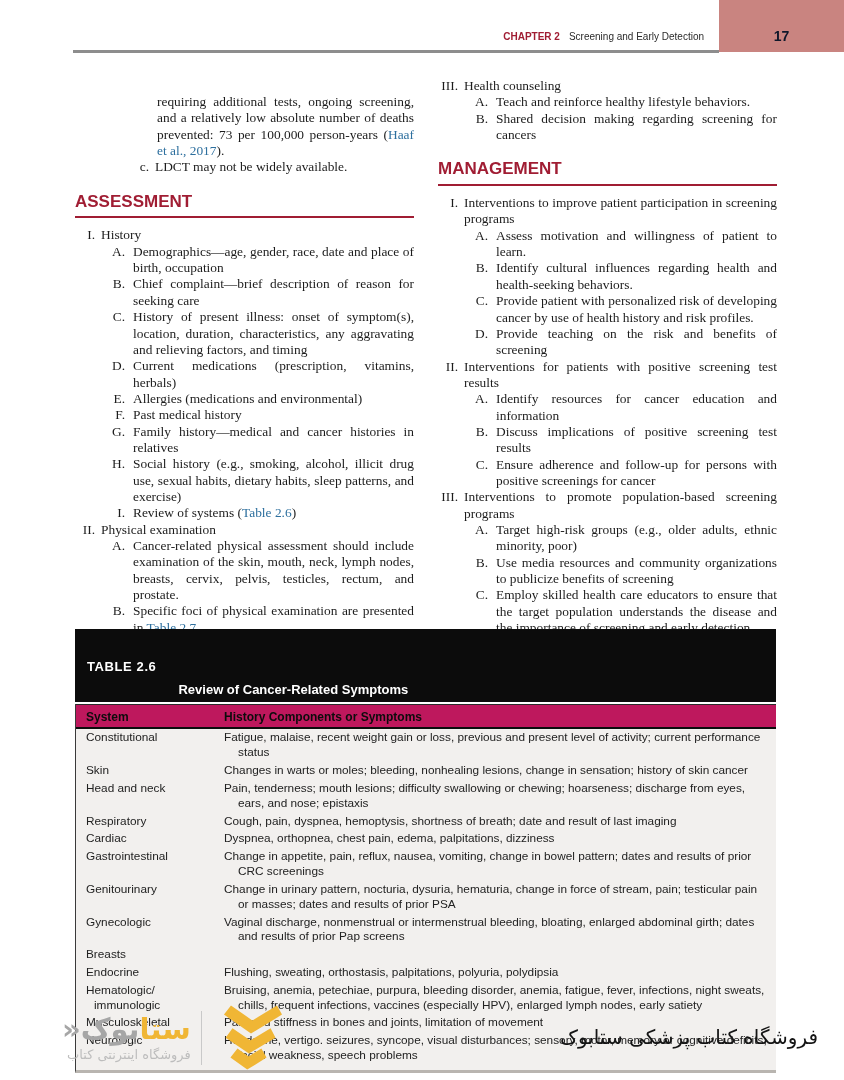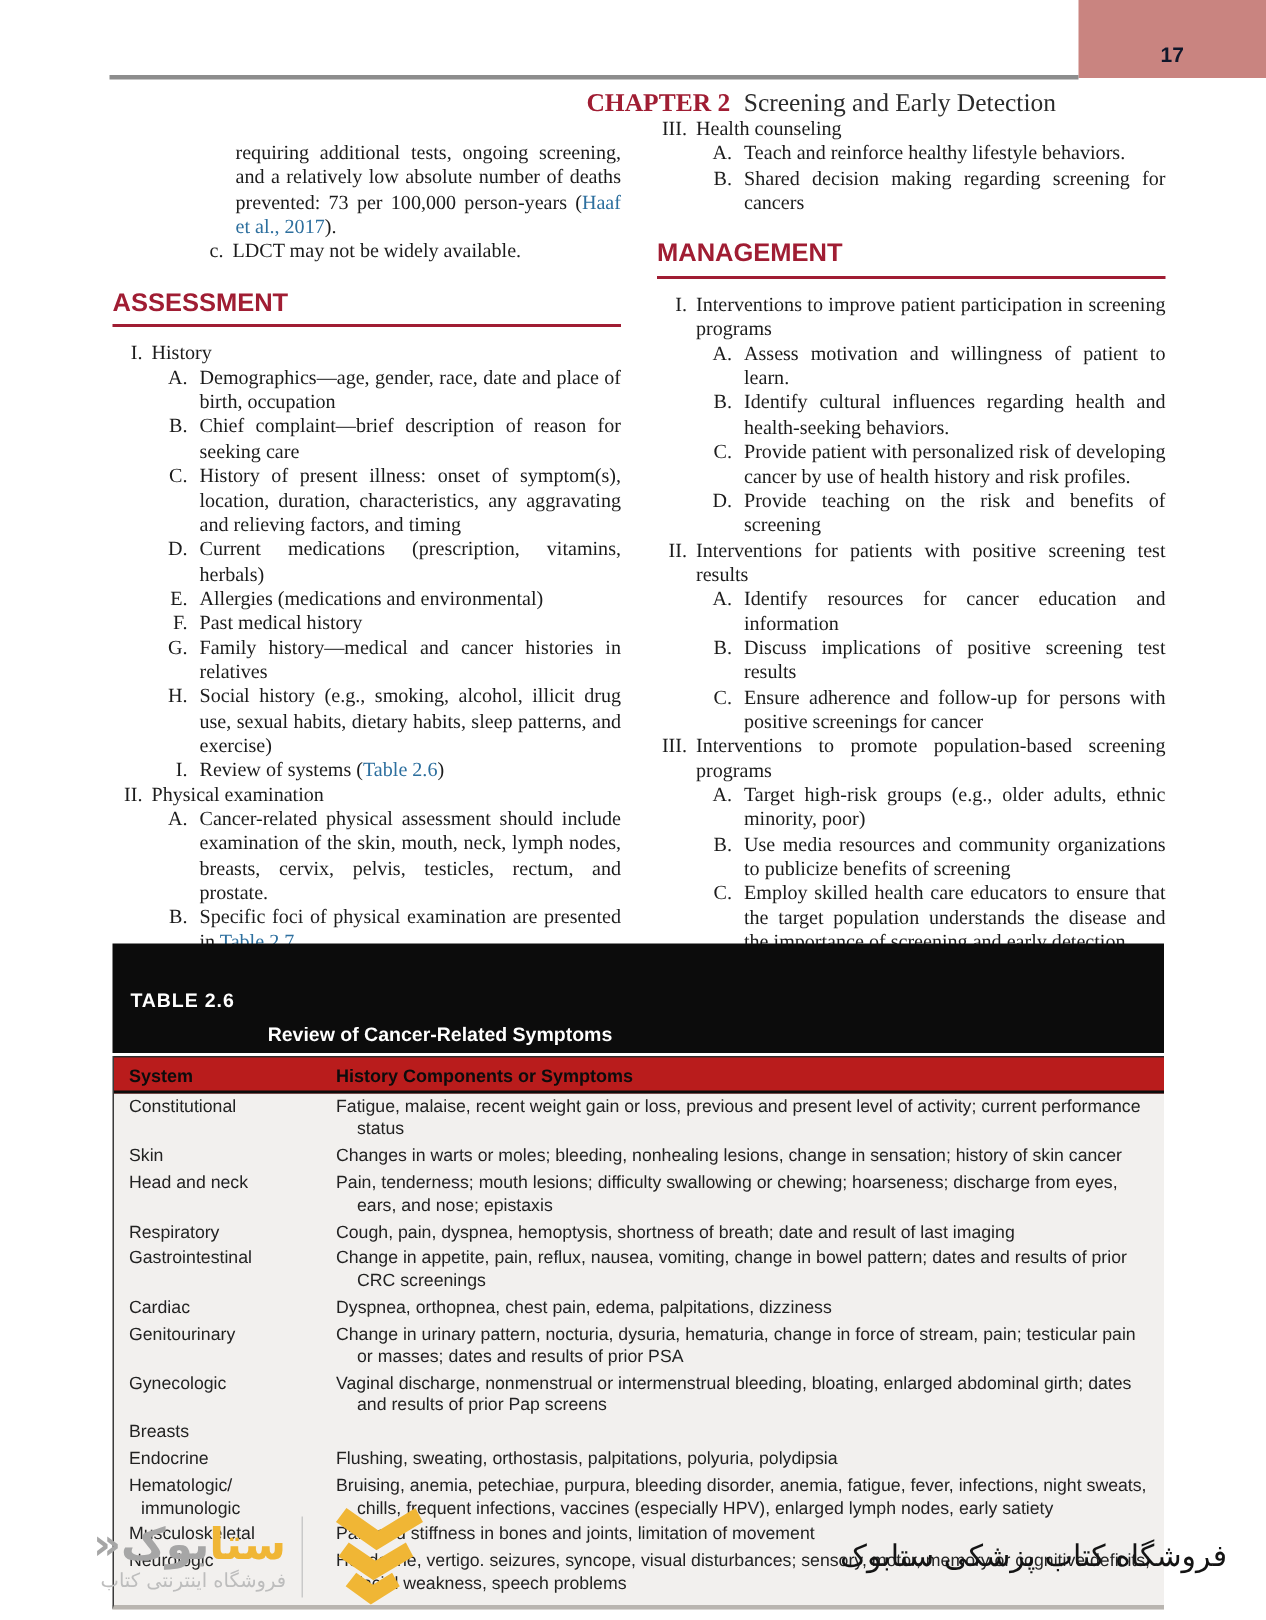--- a/index.html
+++ b/index.html
@@ -16,21 +16,21 @@
   
   .page-tab{
     position:absolute;top:0;right:0;width:125px;height:52px;
     background:var(--page-tab-pink);color:#0f172a;
     display:flex;align-items:flex-end;justify-content:center;
     font-family:"Liberation Sans",sans-serif;font-weight:bold;font-size:14px;
     padding-bottom:8px;
   }
   .running-head{
     position:absolute;top:31px;right:140px;white-space:nowrap;
-    font-family:Liberation Serif, serif;font-size:17px;margin-top:28px;
+    font-family:Liberation Sans, sans-serif;font-size:10px;
   }
   .running-head .chap{color:var(--accent-red);font-weight:bold;margin-right:9px;}
   .running-head .title{color:#2b2b2b;}
   .head-rule{position:absolute;top:50px;left:73px;width:646px;height:2.5px;background:#8d8d8d;}
 
   
   .content{
     position:absolute;top:78px;left:75px;width:702px;
     display:flex;gap:24px;
   }
@@ -64,21 +64,21 @@
   }
   .table-band .tlabel{letter-spacing:.6px;font-weight:bold;margin-right:22px;}
   .table-band .ttitle{font-weight:bold;margin-top:47px;}
   .table-body{
     background:#f2f0ee;border-left:1.5px solid #3a3a3a;
     border-bottom:3px solid #b9b5b0;margin-top:2px;padding-bottom:5px;
   }
   .thead{
     display:flex;font-weight:bold;font-size:12px;color:#0c0c0c;
     padding:5px 10px 3px 10px;border-top:1.5px solid #2a2a2a;
-    border-bottom:2px solid #0c0c0c;background:#b91c1c;
+    border-bottom:2px solid #0c0c0c;background:#be185d;
   }
   .thead .hc1{width:138px;flex-shrink:0;}
   .thead .hc2{flex:1;}
   .trow{display:flex;font-size:11.8px;line-height:1.27;color:#222;padding:1.4px 8px 1.4px 10px;}
   .trow .sys{width:138px;flex-shrink:0;padding-right:8px;padding-left:8px;text-indent:-8px;}
   .trow .sym{flex:1;padding-left:14px;text-indent:-14px;}
 
   
   .footer{
     position:absolute;left:62px;right:26px;top:1002px;height:72px;
@@ -254,26 +254,26 @@
         </div>
         <div class="trow">
           <div class="sys">Head and neck</div>
           <div class="sym">Pain, tenderness; mouth lesions; difficulty swallowing or chewing; hoarseness; discharge from eyes, ears, and nose; epistaxis</div>
         </div>
         <div class="trow">
           <div class="sys">Respiratory</div>
           <div class="sym">Cough, pain, dyspnea, hemoptysis, shortness of breath; date and result of last imaging</div>
         </div>
         <div class="trow">
+          <div class="sys">Cardiac</div>
+          <div class="sym">Dyspnea, orthopnea, chest pain, edema, palpitations, dizziness</div>
+        </div>
+        <div class="trow">
           <div class="sys">Gastrointestinal</div>
           <div class="sym">Change in appetite, pain, reflux, nausea, vomiting, change in bowel pattern; dates and results of prior CRC screenings</div>
-        </div>
-        <div class="trow">
-          <div class="sys">Cardiac</div>
-          <div class="sym">Dyspnea, orthopnea, chest pain, edema, palpitations, dizziness</div>
         </div>
         <div class="trow">
           <div class="sys">Genitourinary</div>
           <div class="sym">Change in urinary pattern, nocturia, dysuria, hematuria, change in force of stream, pain; testicular pain or masses; dates and results of prior PSA</div>
         </div>
         <div class="trow">
           <div class="sys">Gynecologic</div>
           <div class="sym">Vaginal discharge, nonmenstrual or intermenstrual bleeding, bloating, enlarged abdominal girth; dates and results of prior Pap screens</div>
         </div>
         <div class="trow">

